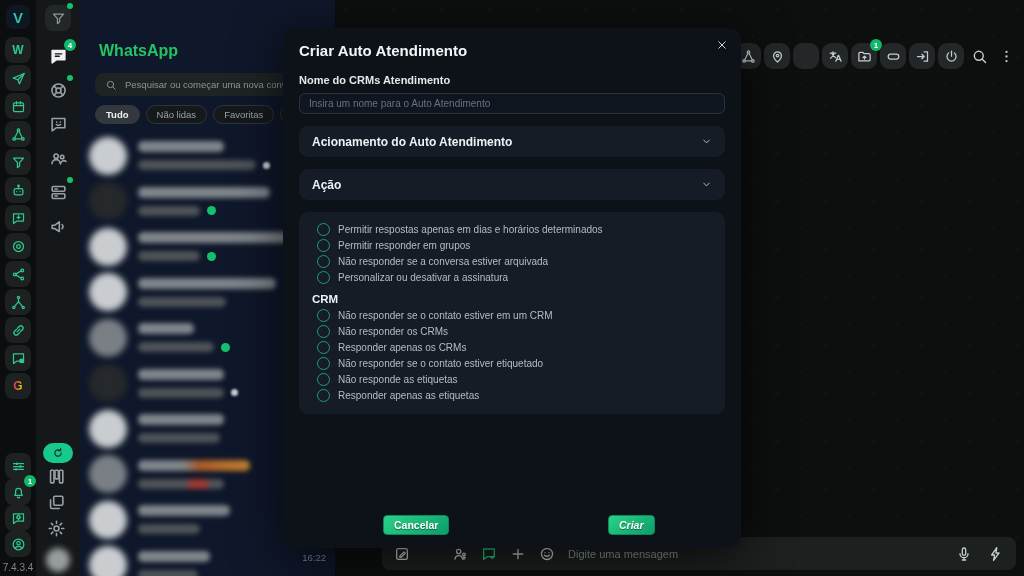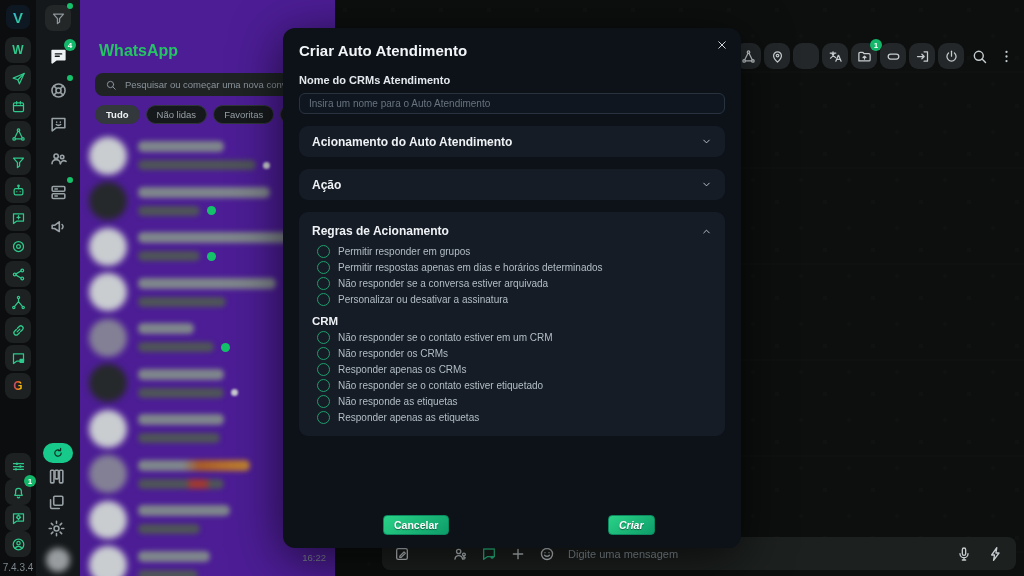--- a/index.html
+++ b/index.html
@@ -41,21 +41,21 @@
   #isb-list{margin-top:12px;display:flex;flex-direction:column;gap:8px;}
   .isb-btn.active{color:#eef2f4;}
   .isb-bottom{position:absolute;bottom:4px;display:flex;flex-direction:column;align-items:center;gap:7px;}
   .toggle{width:30px;height:20px;border-radius:11px;background:#17c98b;color:#0b3326;
           display:grid;place-items:center;cursor:pointer;}
   .toggle .ic{width:14px;height:14px;}
   .avatar-blur{width:24px;height:24px;border-radius:50%;background:#b9bec1;filter:blur(3px);
                opacity:.8;cursor:pointer;}
 
   
-  .chat-panel{position:absolute;left:80px;top:0;bottom:0;width:255px;background:#4c1d95;
+  .chat-panel{position:absolute;left:80px;top:0;bottom:0;width:255px;background:#0f172a;
               z-index:10;overflow:hidden;}
   .cp-title{margin:0;padding:42px 0 0 19px;font-size:16px;font-weight:bold;color:#24c463;}
   .search{margin:13px 15px 0;height:23px;border-radius:8px;background:#1f2324;display:flex;
           align-items:center;gap:8px;padding:0 10px;color:#8a949b;cursor:text;}
   .search .ic{width:12px;height:12px;flex:0 0 auto;}
   .search span{font-size:9.5px;white-space:nowrap;overflow:hidden;}
   #filters{display:flex;gap:6px;margin:9px 0 0 15px;}
   .chip{height:17px;padding:0 10px;border-radius:12px;background:#16191b;border:1px solid #2f3538;
         color:#97a1a8;font-size:9.5px;display:flex;align-items:center;cursor:pointer;}
   .chip.active{background:#32383c;border-color:#32383c;color:#eef2f4;font-weight:bold;}
@@ -676,38 +676,28 @@
         <div class="acc">
           <span class="acc-title">Ação</span>
           <span class="ic chev">
             <svg viewBox="0 0 24 24" fill="none" stroke="currentColor" stroke-width="2" stroke-linecap="round" stroke-linejoin="round">
               <path d="M6 9l6 6 6-6"></path>
             </svg>
           </span>
         </div>
       </div>
     <div class="rules">
-      <div class="rules-head">
-        <span class="acc-title">Regras de Acionamento</span>
-        <span class="ic chev" id="rules-chev">
-            <span class="ic">
-              <svg viewBox="0 0 24 24" fill="none" stroke="currentColor" stroke-width="2" stroke-linecap="round" stroke-linejoin="round">
-                <path d="M6 15l6-6 6 6"></path>
-              </svg>
-            </span>
-          </span>
-      </div>
       <div id="rules-groups">
           <div class="opt">
             <span class="radio"></span>
+            <span class="opt-label">Permitir respostas apenas em dias e horários determinados</span>
+          </div>
+          <div class="opt">
+            <span class="radio"></span>
             <span class="opt-label">Permitir responder em grupos</span>
-          </div>
-          <div class="opt">
-            <span class="radio"></span>
-            <span class="opt-label">Permitir respostas apenas em dias e horários determinados</span>
           </div>
           <div class="opt">
             <span class="radio"></span>
             <span class="opt-label">Não responder se a conversa estiver arquivada</span>
           </div>
           <div class="opt">
             <span class="radio"></span>
             <span class="opt-label">Personalizar ou desativar a assinatura</span>
           </div>
           <div class="grp-head">CRM</div>

